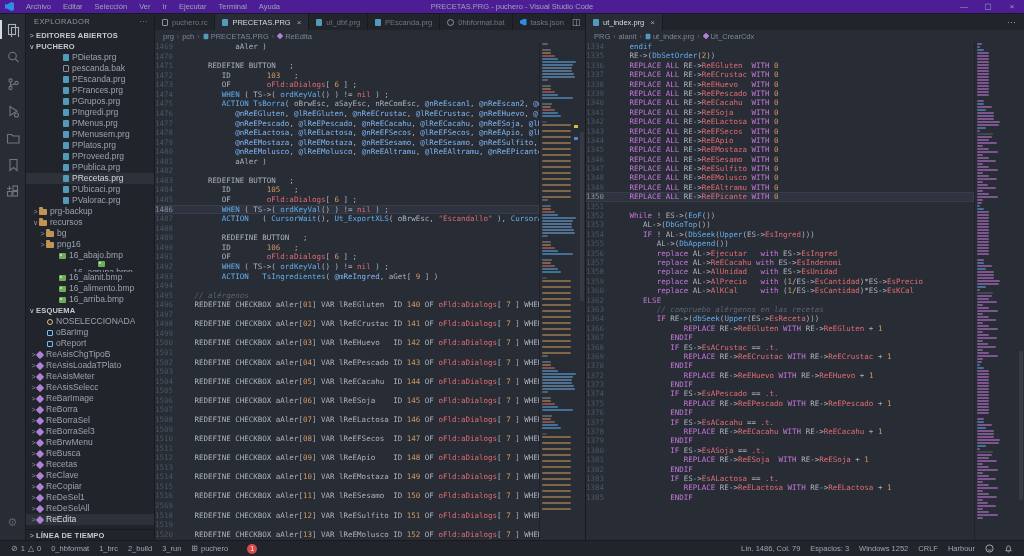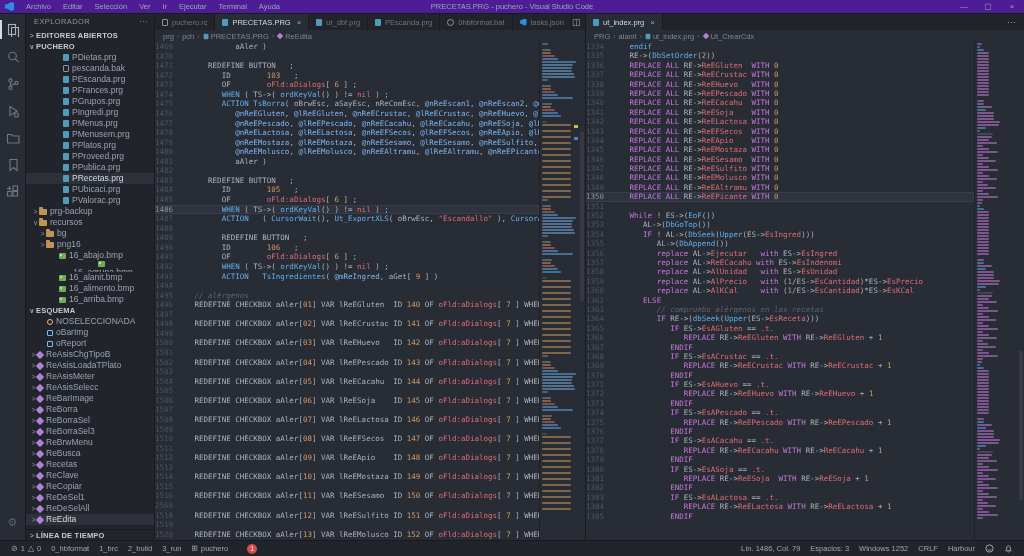--- a/index.html
+++ b/index.html
@@ -748,27 +748,25 @@
               <div class="code-line"><span class="lnum">1354</span><span class="ltext"><span class="t-p">      </span><span class="t-k">IF</span><span class="t-p"> ! AL-&gt;(</span><span class="t-f">DbSeek</span><span class="t-p">(</span><span class="t-f">Upper</span><span class="t-p">(ES-&gt;</span><span class="t-r">EsIngred</span><span class="t-p">)))</span></span></div>
               <div class="code-line"><span class="lnum">1355</span><span class="ltext"><span class="t-p">         AL-&gt;(</span><span class="t-f">DbAppend</span><span class="t-p">())</span></span></div>
               <div class="code-line"><span class="lnum">1356</span><span class="ltext"><span class="t-p">         </span><span class="t-k">replace</span><span class="t-p"> AL-&gt;</span><span class="t-r">Ejecutar</span><span class="t-p">   </span><span class="t-k">with</span><span class="t-p"> ES-&gt;</span><span class="t-r">EsIngred</span></span></div>
               <div class="code-line"><span class="lnum">1357</span><span class="ltext"><span class="t-p">         </span><span class="t-k">replace</span><span class="t-p"> AL-&gt;</span><span class="t-r">ReECacahu</span><span class="t-p"> </span><span class="t-k">with</span><span class="t-p"> ES-&gt;</span><span class="t-r">EsIndenomi</span></span></div>
               <div class="code-line"><span class="lnum">1358</span><span class="ltext"><span class="t-p">         </span><span class="t-k">replace</span><span class="t-p"> AL-&gt;</span><span class="t-r">AlUnidad</span><span class="t-p">   </span><span class="t-k">with</span><span class="t-p"> ES-&gt;</span><span class="t-r">EsUnidad</span></span></div>
               <div class="code-line"><span class="lnum">1359</span><span class="ltext"><span class="t-p">         </span><span class="t-k">replace</span><span class="t-p"> AL-&gt;</span><span class="t-r">AlPrecio</span><span class="t-p">   </span><span class="t-k">with</span><span class="t-p"> (</span><span class="t-n">1</span><span class="t-p">/ES-&gt;</span><span class="t-r">EsCantidad</span><span class="t-p">)*ES-&gt;</span><span class="t-r">EsPrecio</span></span></div>
               <div class="code-line"><span class="lnum">1360</span><span class="ltext"><span class="t-p">         </span><span class="t-k">replace</span><span class="t-p"> AL-&gt;</span><span class="t-r">AlKCal</span><span class="t-p">     </span><span class="t-k">with</span><span class="t-p"> (</span><span class="t-n">1</span><span class="t-p">/ES-&gt;</span><span class="t-r">EsCantidad</span><span class="t-p">)*ES-&gt;</span><span class="t-r">EsKCal</span></span></div>
               <div class="code-line"><span class="lnum">1362</span><span class="ltext"><span class="t-p">      </span><span class="t-k">ELSE</span></span></div>
               <div class="code-line"><span class="lnum">1363</span><span class="ltext"><span class="t-c">         // compruebo alérgenos en las recetas</span></span></div>
               <div class="code-line"><span class="lnum">1364</span><span class="ltext"><span class="t-p">         </span><span class="t-k">IF</span><span class="t-p"> RE-&gt;(</span><span class="t-f">dbSeek</span><span class="t-p">(</span><span class="t-f">Upper</span><span class="t-p">(ES-&gt;</span><span class="t-r">EsReceta</span><span class="t-p">)))</span></span></div>
-              <div class="code-line"><span class="lnum">1365</span><span class="ltext"><span class="t-p">            </span><span class="t-k">IF</span><span class="t-p"> ES-&gt;</span><span class="t-r">EsAGluten</span><span class="t-p"> == </span><span class="t-r">.t.</span></span></div>
               <div class="code-line"><span class="lnum">1366</span><span class="ltext"><span class="t-p">               </span><span class="t-k">REPLACE</span><span class="t-p"> RE-&gt;</span><span class="t-r">ReEGluten</span><span class="t-p"> </span><span class="t-k">WITH</span><span class="t-p"> RE-&gt;</span><span class="t-r">ReEGluten</span><span class="t-p"> + </span><span class="t-n">1</span></span></div>
               <div class="code-line"><span class="lnum">1367</span><span class="ltext"><span class="t-p">            </span><span class="t-k">ENDIF</span></span></div>
               <div class="code-line"><span class="lnum">1368</span><span class="ltext"><span class="t-p">            </span><span class="t-k">IF</span><span class="t-p"> ES-&gt;</span><span class="t-r">EsACrustac</span><span class="t-p"> == </span><span class="t-r">.t.</span></span></div>
               <div class="code-line"><span class="lnum">1369</span><span class="ltext"><span class="t-p">               </span><span class="t-k">REPLACE</span><span class="t-p"> RE-&gt;</span><span class="t-r">ReECrustac</span><span class="t-p"> </span><span class="t-k">WITH</span><span class="t-p"> RE-&gt;</span><span class="t-r">ReECrustac</span><span class="t-p"> + </span><span class="t-n">1</span></span></div>
               <div class="code-line"><span class="lnum">1370</span><span class="ltext"><span class="t-p">            </span><span class="t-k">ENDIF</span></span></div>
-              <div class="code-line"><span class="lnum">1371</span><span class="ltext"><span class="t-p">            </span><span class="t-k">IF</span><span class="t-p"> ES-&gt;</span><span class="t-r">EsAHuevo</span><span class="t-p"> == </span><span class="t-r">.t.</span></span></div>
               <div class="code-line"><span class="lnum">1372</span><span class="ltext"><span class="t-p">               </span><span class="t-k">REPLACE</span><span class="t-p"> RE-&gt;</span><span class="t-r">ReEHuevo</span><span class="t-p"> </span><span class="t-k">WITH</span><span class="t-p"> RE-&gt;</span><span class="t-r">ReEHuevo</span><span class="t-p"> + </span><span class="t-n">1</span></span></div>
               <div class="code-line"><span class="lnum">1373</span><span class="ltext"><span class="t-p">            </span><span class="t-k">ENDIF</span></span></div>
               <div class="code-line"><span class="lnum">1374</span><span class="ltext"><span class="t-p">            </span><span class="t-k">IF</span><span class="t-p"> ES-&gt;</span><span class="t-r">EsAPescado</span><span class="t-p"> == </span><span class="t-r">.t.</span></span></div>
               <div class="code-line"><span class="lnum">1375</span><span class="ltext"><span class="t-p">               </span><span class="t-k">REPLACE</span><span class="t-p"> RE-&gt;</span><span class="t-r">ReEPescado</span><span class="t-p"> </span><span class="t-k">WITH</span><span class="t-p"> RE-&gt;</span><span class="t-r">ReEPescado</span><span class="t-p"> + </span><span class="t-n">1</span></span></div>
               <div class="code-line"><span class="lnum">1376</span><span class="ltext"><span class="t-p">            </span><span class="t-k">ENDIF</span></span></div>
               <div class="code-line"><span class="lnum">1377</span><span class="ltext"><span class="t-p">            </span><span class="t-k">IF</span><span class="t-p"> ES-&gt;</span><span class="t-r">EsACacahu</span><span class="t-p"> == </span><span class="t-r">.t.</span></span></div>
               <div class="code-line"><span class="lnum">1378</span><span class="ltext"><span class="t-p">               </span><span class="t-k">REPLACE</span><span class="t-p"> RE-&gt;</span><span class="t-r">ReECacahu</span><span class="t-p"> </span><span class="t-k">WITH</span><span class="t-p"> RE-&gt;</span><span class="t-r">ReECacahu</span><span class="t-p"> + </span><span class="t-n">1</span></span></div>
               <div class="code-line"><span class="lnum">1379</span><span class="ltext"><span class="t-p">            </span><span class="t-k">ENDIF</span></span></div>
               <div class="code-line"><span class="lnum">1380</span><span class="ltext"><span class="t-p">            </span><span class="t-k">IF</span><span class="t-p"> ES-&gt;</span><span class="t-r">EsASoja</span><span class="t-p"> == </span><span class="t-r">.t.</span></span></div>
               <div class="code-line"><span class="lnum">1381</span><span class="ltext"><span class="t-p">               </span><span class="t-k">REPLACE</span><span class="t-p"> RE-&gt;</span><span class="t-r">ReESoja</span><span class="t-p">  </span><span class="t-k">WITH</span><span class="t-p"> RE-&gt;</span><span class="t-r">ReESoja</span><span class="t-p"> + </span><span class="t-n">1</span></span></div>

